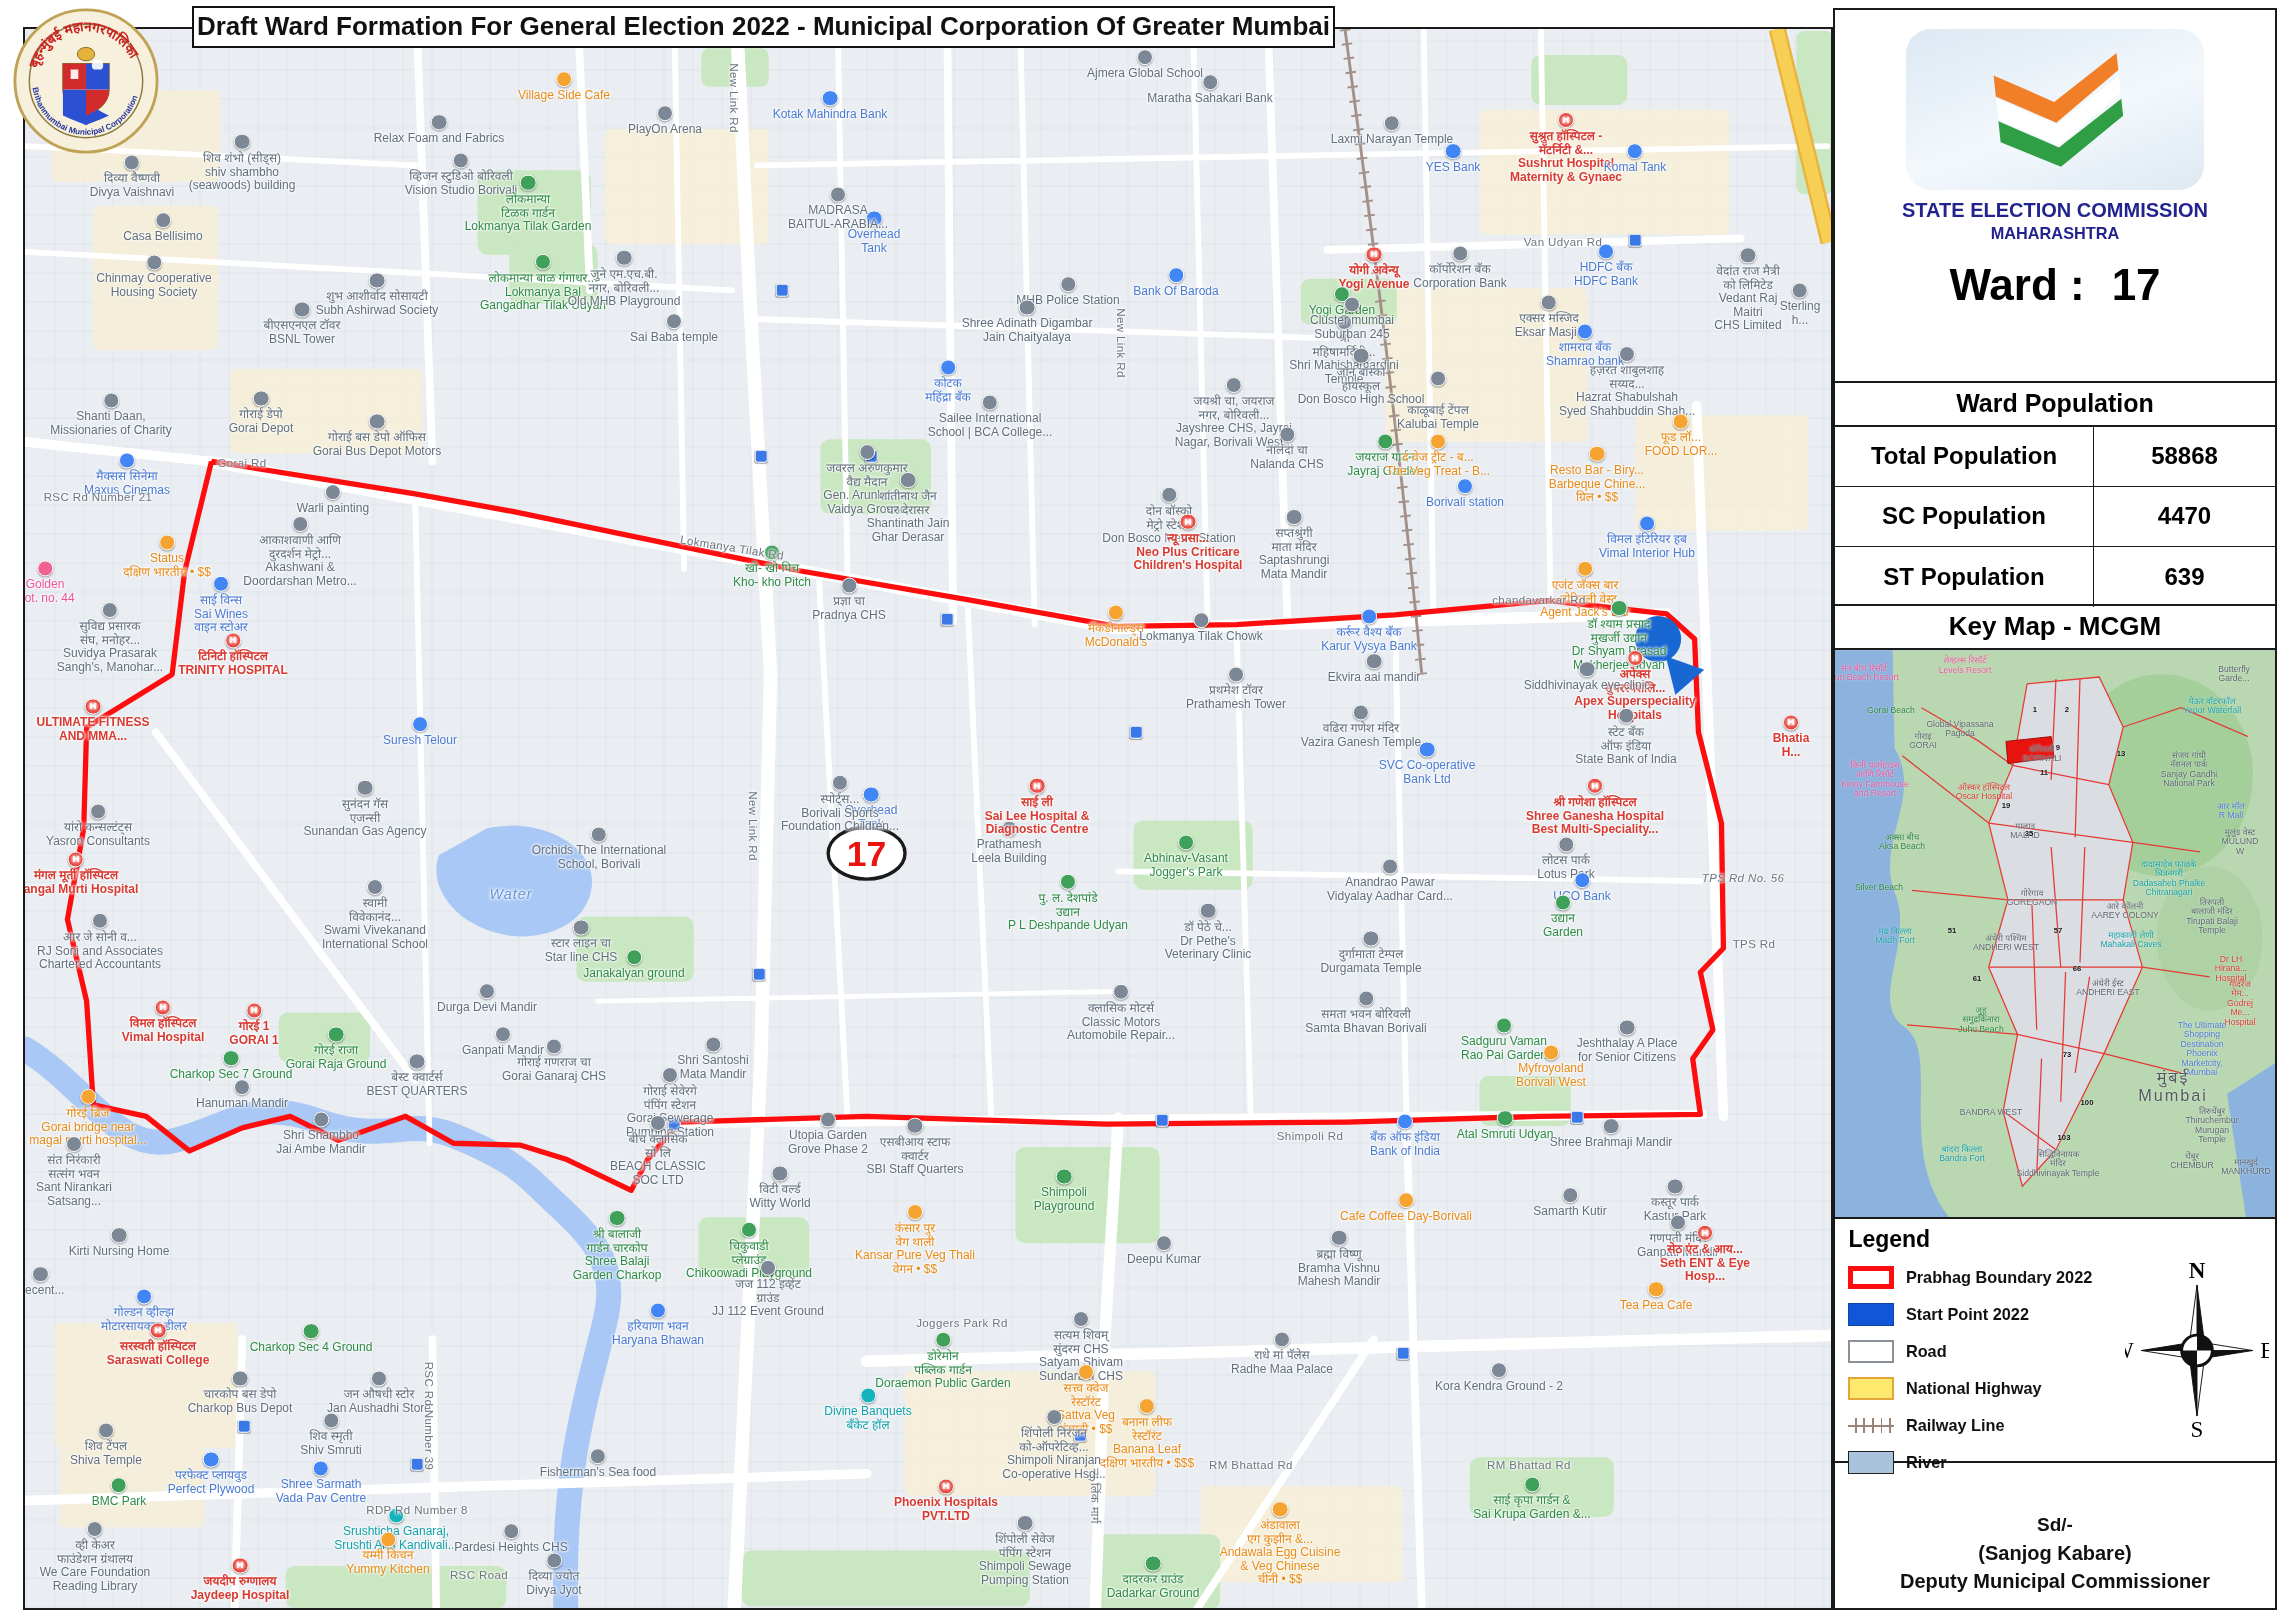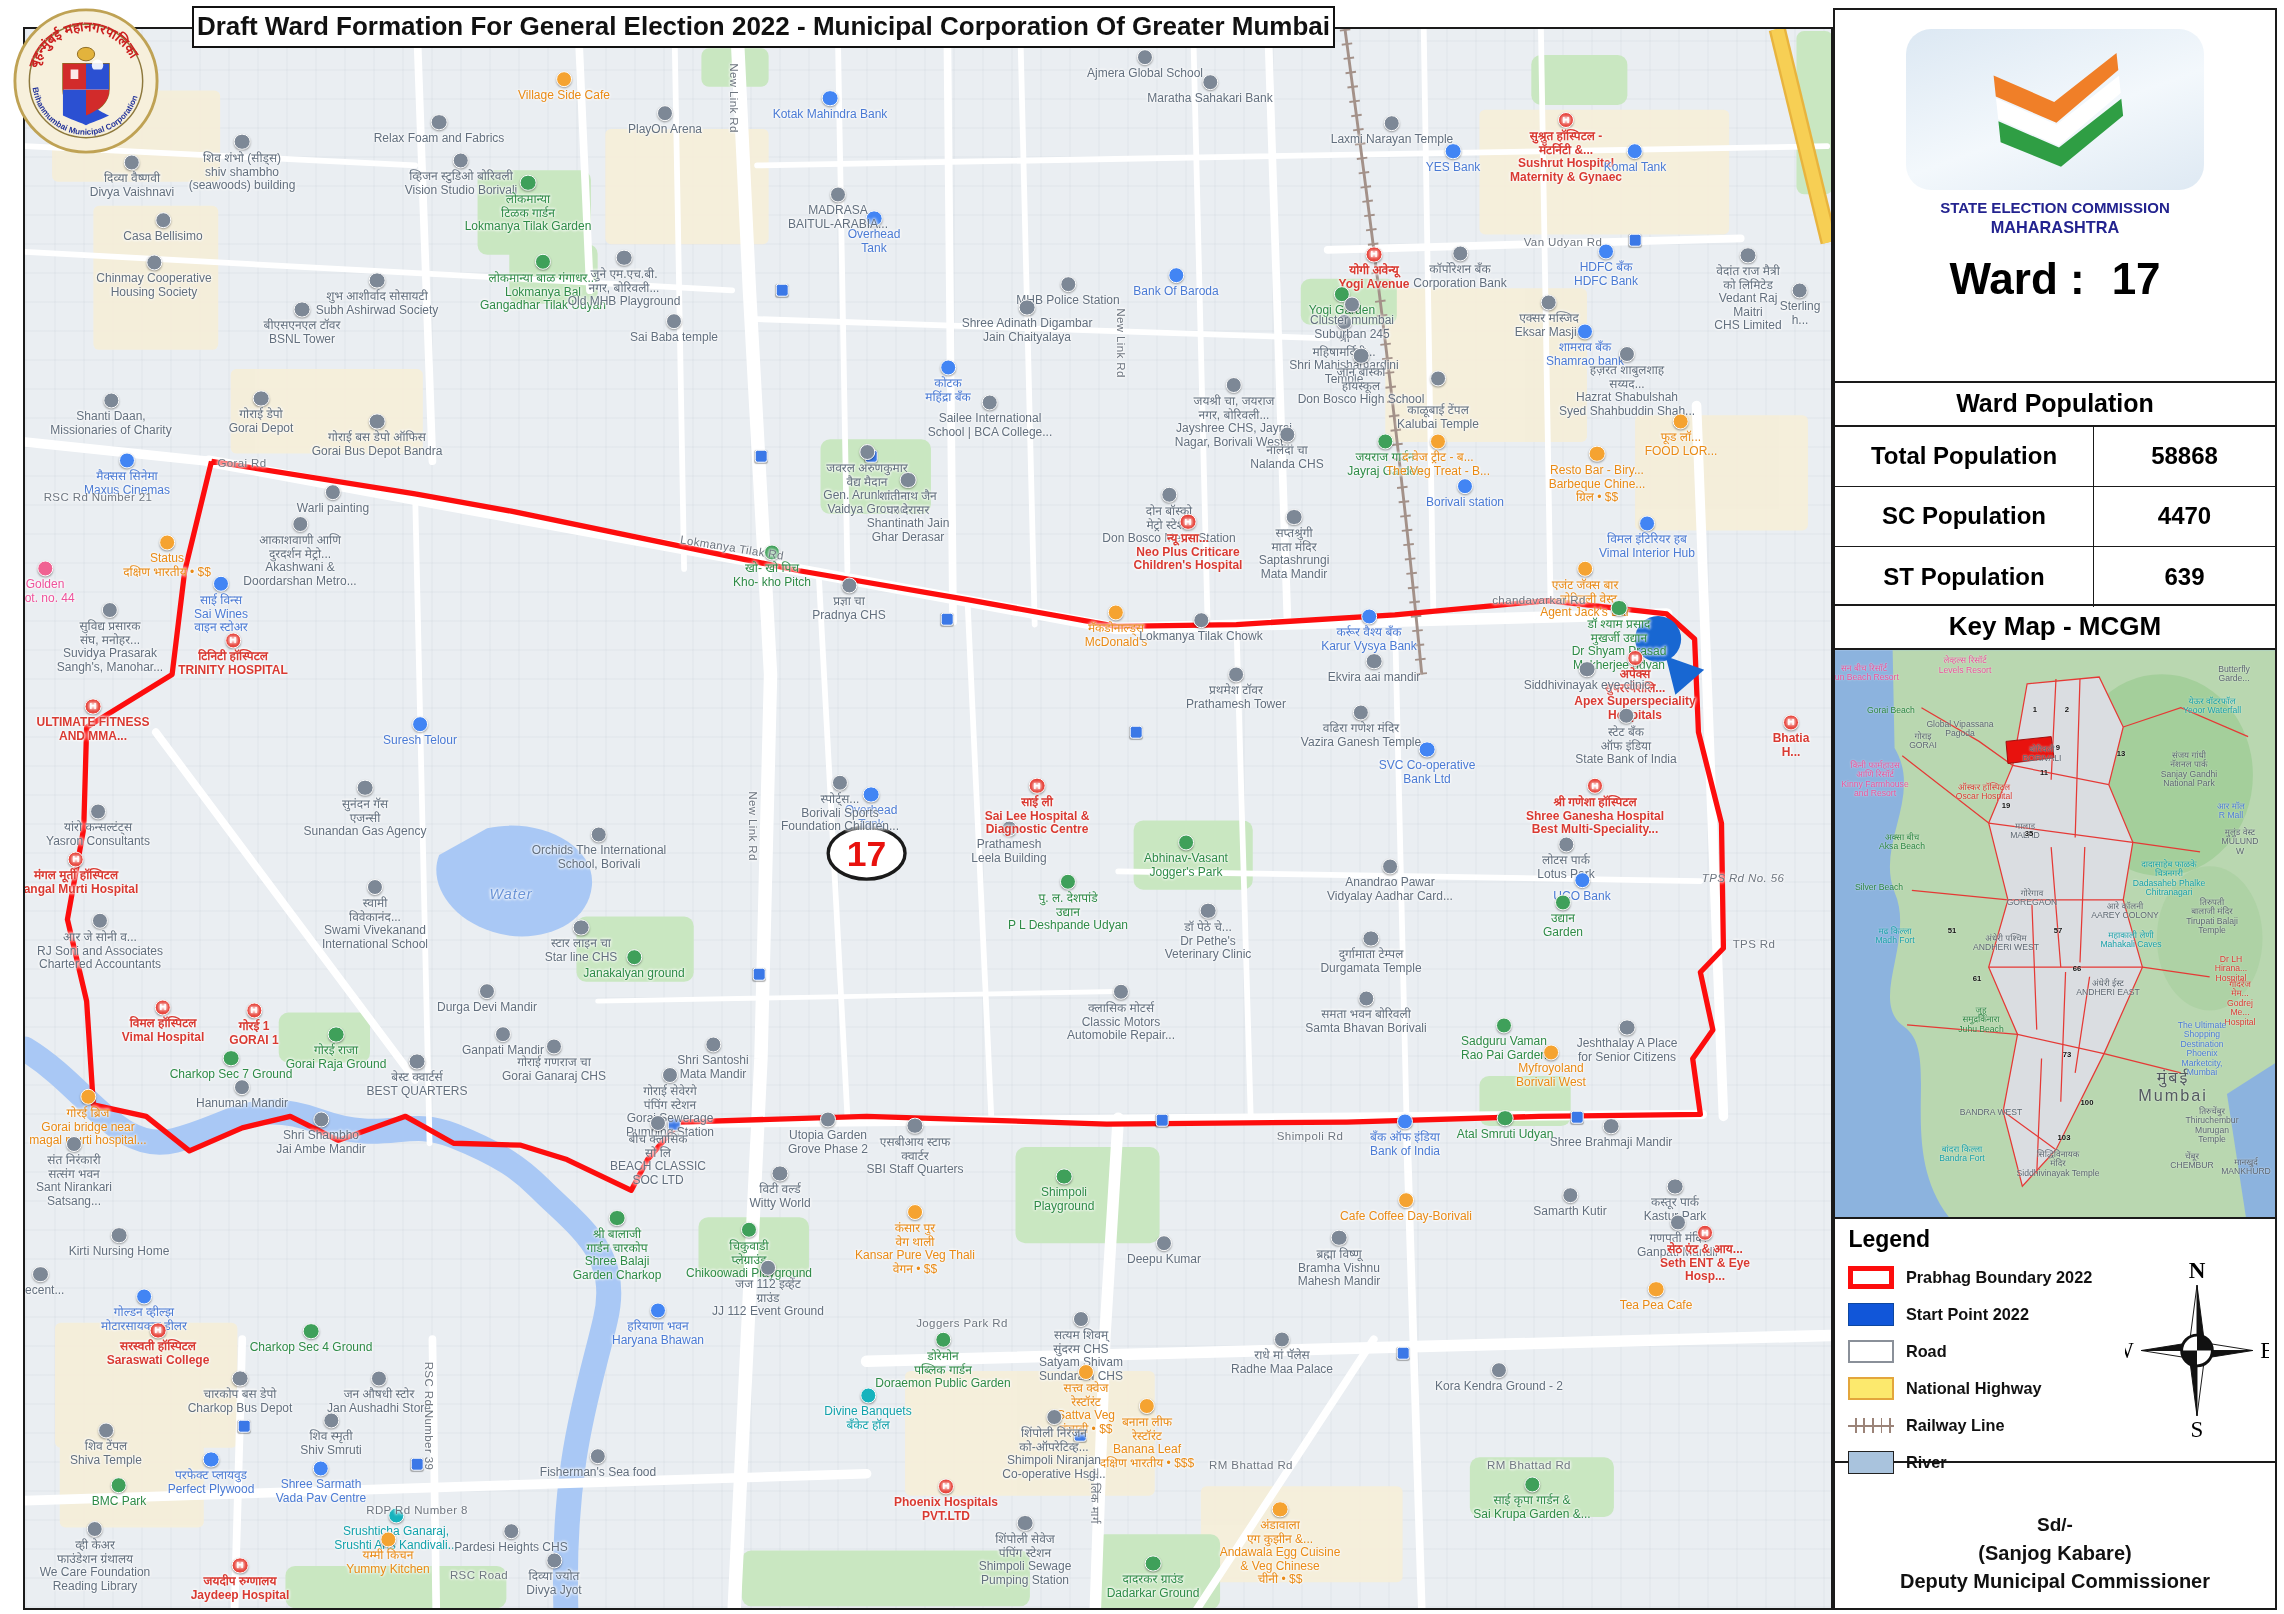--- a/index.html
+++ b/index.html
@@ -31,21 +31,21 @@
              box-sizing:border-box;display:flex;align-items:center;justify-content:center;z-index:20;}
   .title-box div{font-size:26px;font-weight:bold;color:#111;}
   .bmc-logo{position:absolute;left:13.4px;top:7.7px;width:146px;height:146px;z-index:21;}
 
   
   .panel{position:absolute;left:1833px;top:7.7px;width:444px;height:1602px;background:#fff;border:2.9px solid #1a1a1a;
          box-sizing:border-box;z-index:15;}
   .sec-box{position:absolute;left:0;top:0;width:100%;height:373px;border-bottom:2.9px solid #1a1a1a;box-sizing:border-box;text-align:center;}
   .sec-logo{margin:19px auto 9.6px auto;width:298px;height:161px;border-radius:25px;
             background:linear-gradient(160deg,#dce8f3,#f3f8fc 55%,#dee9f3);display:flex;align-items:center;justify-content:center;}
-  .sec-line1{color:#23238f;font-weight:bold;font-size:15px;margin-top:5.8px;}
+  .sec-line1{color:#23238f;font-weight:bold;font-size:20px;margin-top:5.8px;}
   .sec-line2{color:#23238f;font-weight:bold;font-size:16.3px;margin-top:1.9px;}
   .ward-line{margin-top:17.3px;font-size:44px;font-weight:bold;color:#000;}
   .ward-line .num{margin-left:27px;}
   .pop-head{position:absolute;left:0;top:373px;width:100%;height:44px;border-bottom:2.4px solid #1a1a1a;box-sizing:border-box;
             display:flex;align-items:center;justify-content:center;font-size:25px;font-weight:bold;}
   .pop-table{position:absolute;left:0;top:417px;width:100%;height:179px;border-bottom:2.9px solid #1a1a1a;box-sizing:border-box;}
   .pop-row{display:flex;height:60px;border-bottom:1.9px solid #1a1a1a;box-sizing:border-box;}
   .pop-row:last-child{border-bottom:none;}
   .pop-cell{display:flex;align-items:center;justify-content:center;font-size:24px;font-weight:bold;}
   .pop-label{width:259px;border-right:1.9px solid #1a1a1a;box-sizing:border-box;}
@@ -184,21 +184,21 @@
           <circle cx="0" cy="0" r="24"></circle>
           <polygon points="8,18 48,32 18,58"></polygon>
         </g>
       </svg>
       <div id="map-labels" style="position:absolute;left:0;top:0;width:100%;height:100%;">
           <div class="lbl t-poi" style="left: 86px; top: 386px;"><span class="pin" style="background: rgb(125, 136, 150);"></span><span>Shanti Daan,
 Missionaries of Charity</span></div>
           <div class="lbl t-poi" style="left: 236px; top: 384px;"><span class="pin" style="background: rgb(125, 136, 150);"></span><span>गोराई डेपो
 Gorai Depot</span></div>
           <div class="lbl t-poi" style="left: 352px; top: 407px;"><span class="pin" style="background: rgb(125, 136, 150);"></span><span>गोराई बस डेपो ऑफिस
-Gorai Bus Depot Bandra</span></div>
+Gorai Bus Depot Motors</span></div>
           <div class="lbl t-road" style="left: 217px; top: 434px;"><span>Gorai Rd</span></div>
           <div class="lbl t-poi" style="left: 308px; top: 471px;"><span class="pin" style="background: rgb(125, 136, 150);"></span><span>Warli painting</span></div>
           <div class="lbl t-blue" style="left: 102px; top: 446px;"><span class="pin" style="background: rgb(66, 133, 244);"></span><span>मैक्सस सिनेमा
 Maxus Cinemas</span></div>
           <div class="lbl t-road" style="left: 73px; top: 468px;"><span>RSC Rd Number 21</span></div>
           <div class="lbl t-poi" style="left: 275px; top: 523px;"><span class="pin" style="background: rgb(125, 136, 150);"></span><span>आकाशवाणी आणि
 दुरदर्शन मेट्रो...
 Akashwani &amp;
 Doordarshan Metro...</span></div>
           <div class="lbl t-orange" style="left: 142px; top: 528px;"><span class="pin" style="background: rgb(245, 163, 49);"></span><span>Status

